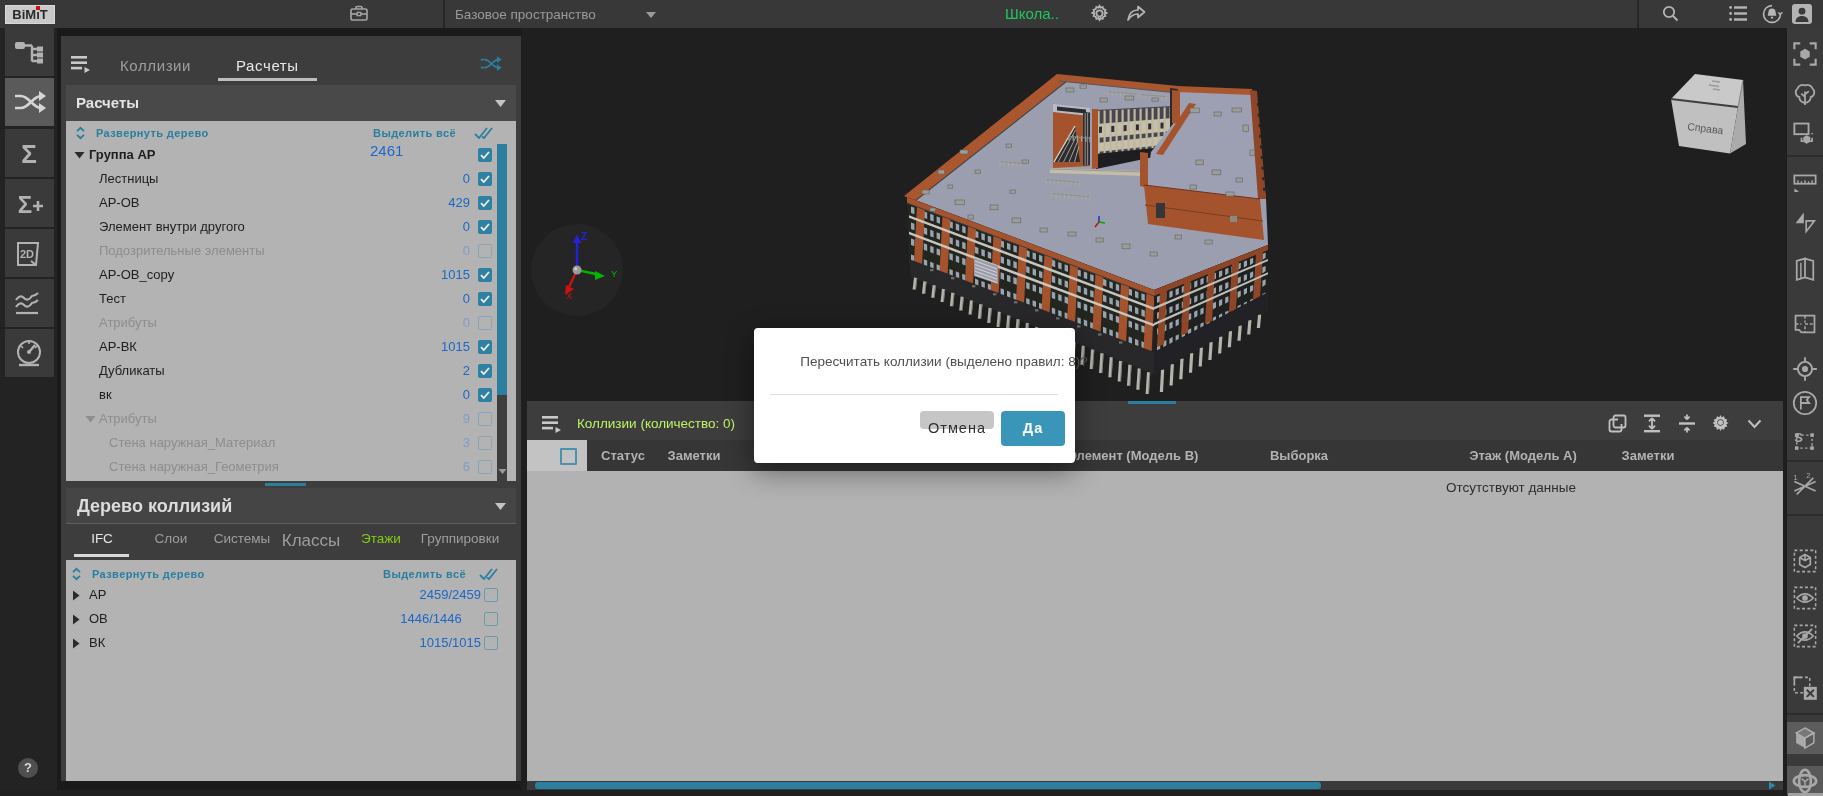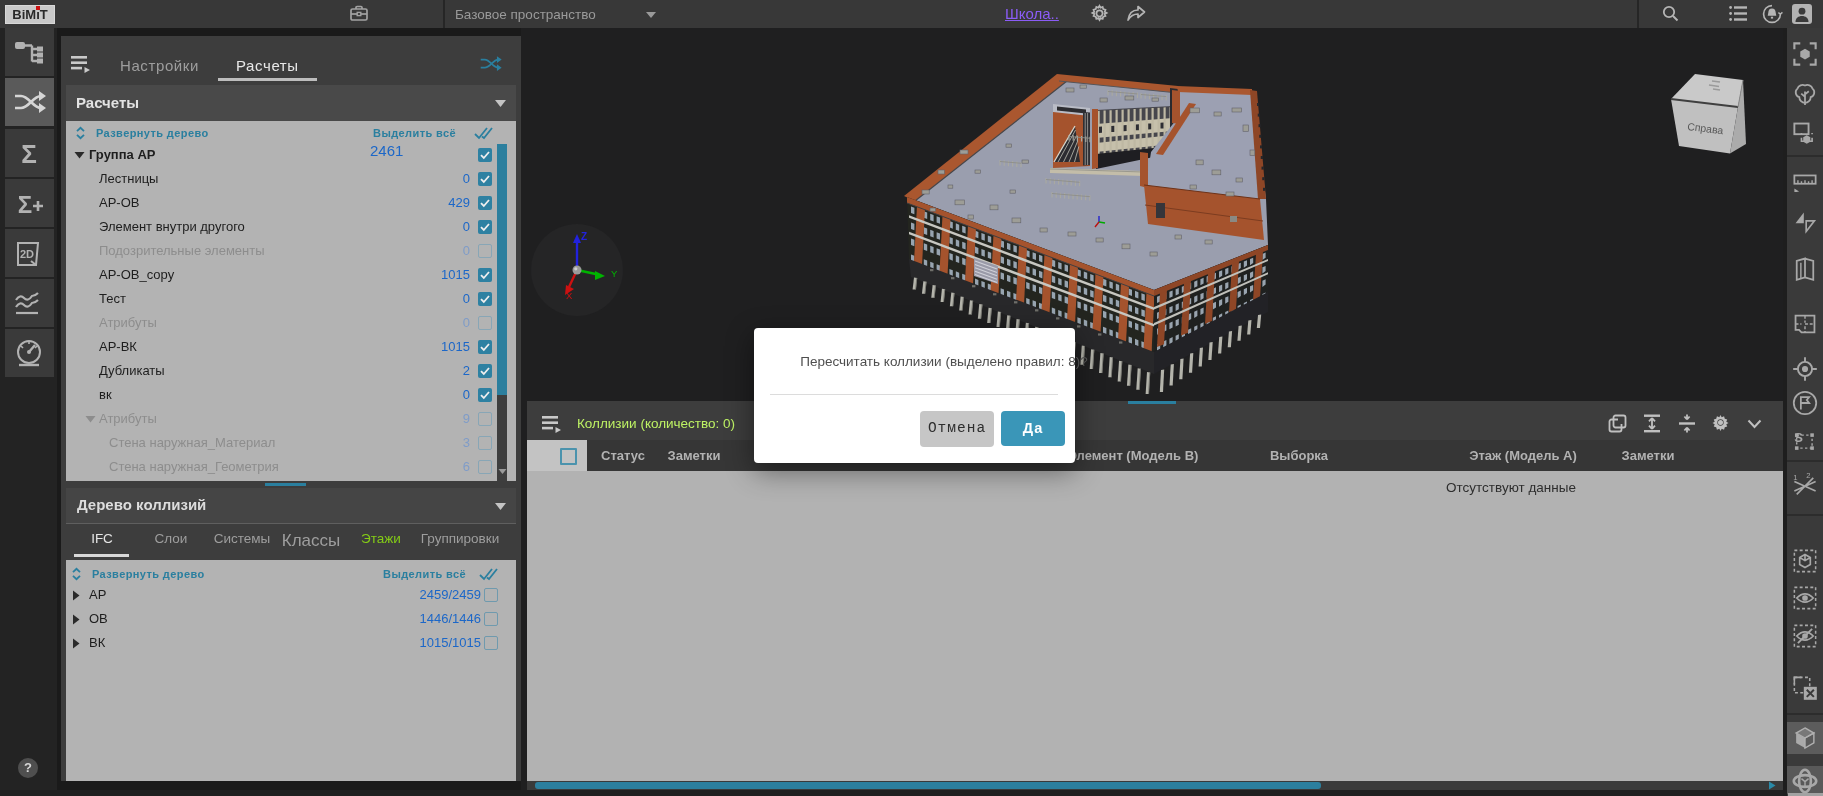--- a/index.html
+++ b/index.html
@@ -527,21 +527,21 @@
 <path d="M7 5 V3.5 a1 1 0 0 1 1-1 h4 a1 1 0 0 1 1 1 V5" fill="none" stroke="#a2a2a2" stroke-width="1.7"></path>
 <line x1="2" y1="10" x2="8.2" y2="10" stroke="#a2a2a2" stroke-width="1.7"></line>
 <line x1="11.8" y1="10" x2="18" y2="10" stroke="#a2a2a2" stroke-width="1.7"></line>
 <rect x="8.2" y="8.4" width="3.6" height="3.2" fill="none" stroke="#a2a2a2" stroke-width="1.4"></rect>
 </svg>
 <div class="abs" style="left:443px;top:0;width:2px;height:28px;background:#262626;"></div>
 <div class="abs" style="left:455px;top:7px;font-size:13.5px;color:#9a9a9a;">Базовое пространство</div>
 <svg class="abs" style="left:645px;top:11px;" width="12" height="8">
       <polygon points="1,1 11,1 6,7" fill="#9a9a9a"></polygon>
     </svg>
-<div class="abs" style="left:1005px;top:5px;font-size:15px;color:#8b5cf6;text-decoration:underline;">Школа..</div>
+<div class="abs" style="left:1005px;top:5px;font-size:15px;color:#22c55e;">Школа..</div>
 <svg class="abs" style="left:1089px;top:3px;" width="21" height="21" viewBox="0 0 24 24">
 <path fill="none" stroke="#b5b5b5" stroke-width="2" d="M12 8.5 a3.5 3.5 0 1 0 0 7 a3.5 3.5 0 1 0 0-7 Z"></path>
 <path fill="none" stroke="#b5b5b5" stroke-width="2" d="M12 3.2 l1.2 2.2 2.4-.9 .7 2.5 2.5 .7 -.9 2.4 2.2 1.2 -2.2 1.2 .9 2.4 -2.5 .7 -.7 2.5 -2.4-.9 -1.2 2.2 -1.2-2.2 -2.4 .9 -.7-2.5 -2.5-.7 .9-2.4 -2.2-1.2 2.2-1.2 -.9-2.4 2.5-.7 .7-2.5 2.4 .9 Z"></path>
 </svg>
 <svg class="abs" style="left:1126px;top:5px;" width="20" height="17" viewBox="0 0 20 17">
 <path d="M2 15 C3 8 7 5 12 5 L12 1.5 L18.5 7 L12 12.5 L12 9 C8 9 4.5 11 2 15 Z" fill="none" stroke="#b5b5b5" stroke-width="1.7" stroke-linejoin="round"></path>
 </svg>
 <div class="abs" style="left:1637px;top:0;width:2px;height:28px;background:#262626;"></div>
 <svg class="abs" style="left:1661px;top:4px;" width="19" height="19" viewBox="0 0 19 19">
 <circle cx="8" cy="8" r="5.2" fill="none" stroke="#b5b5b5" stroke-width="1.8"></circle>
@@ -612,21 +612,21 @@
       <path d="M10 9 l2 2 M26 9 l-2 2 M18 4 v3" stroke="#b2b2b2" stroke-width="1.6"></path>
     </svg>
 <div class="abs" style="left:18px;top:758px;width:20px;height:20px;border-radius:50%;background:#4f4f4f;color:#d8d8d8;font-size:13px;font-weight:bold;text-align:center;line-height:20px;">?</div>
 <div class="abs" style="left:61px;top:36px;width:460px;height:745px;background:#3d3d3d;"></div>
 <svg class="abs" style="left:71px;top:56px;" width="20" height="17" viewBox="0 0 20 17">
 <rect x="0" y="0" width="16" height="2.6" fill="#c9c9c9"></rect>
       <rect x="0" y="5.4" width="16" height="2.6" fill="#c9c9c9"></rect>
       <rect x="0" y="10.8" width="11" height="2.6" fill="#c9c9c9"></rect>
 <polygon points="13.5,11 19,14 13.5,17" fill="#c9c9c9"></polygon>
 </svg>
-<div class="abs" style="left:120px;top:57px;font-size:15px;color:#9e9e9e;letter-spacing:0.6px;">Настройки</div>
+<div class="abs" style="left:120px;top:57px;font-size:15px;color:#9e9e9e;letter-spacing:0.6px;">Коллизии</div>
 <div class="abs" style="left:236px;top:57px;font-size:15px;color:#e8e8e8;letter-spacing:0.6px;">Расчеты</div>
 <div class="abs" style="left:218px;top:78px;width:99px;height:3px;background:#bdbdbd;"></div>
 <svg class="abs" style="left:478px;top:52px;" width="25" height="24" viewBox="0 0 37 33">
       <path d="M4 10 h6 c8 0 12 12 20 12 h2" stroke="#2a7f9f" stroke-width="2.6" fill="none"></path>
       <path d="M4 22 h6 c8 0 12-12 20-12 h2" stroke="#2a7f9f" stroke-width="2.6" fill="none"></path>
       <path d="M28 5 l7 5 -7 5 Z" fill="#2a7f9f"></path>
       <path d="M28 17 l7 5 -7 5 Z" fill="#2a7f9f"></path>
     </svg>
 <div class="abs" style="left:66px;top:85px;width:450px;height:36px;background:#494949;"></div>
 <div class="abs" style="left:76px;top:94px;font-size:15px;font-weight:bold;color:#e3e3e3;">Расчеты</div>
@@ -718,21 +718,21 @@
 <div class="abs" style="left:109px;top:459px;font-size:13px;color:#8d8d8d;font-weight:normal;">Стена наружная_Геометрия</div>
 <div class="abs" style="left:370px;top:459px;width:100px;text-align:right;font-size:13px;color:#7f9cc8;">6</div>
 <div class="abs" style="left:478px;top:460px;width:12px;height:12px;border:1.5px solid #88a6b6;border-radius:2px;"></div>
 <div class="abs" style="left:497px;top:144px;width:10px;height:337px;background:#3e3e3e;"></div>
 <div class="abs" style="left:497px;top:144px;width:10px;height:251px;background:#2c7f9e;"></div>
 <svg class="abs" style="left:498px;top:468px;" width="9" height="7">
       <polygon points="0.5,1 8.5,1 4.5,6" fill="#9a9a9a"></polygon>
     </svg>
 <div class="abs" style="left:265px;top:483px;width:41px;height:3px;background:#2a7f9f;"></div>
 <div class="abs" style="left:66px;top:488px;width:450px;height:35px;background:#454545;"></div>
-<div class="abs" style="left:77px;top:496px;font-size:15px;font-weight:bold;color:#dcdcdc;">Дерево коллизий</div>
+<div class="abs" style="left:77px;top:496px;font-size:18px;font-weight:bold;color:#dcdcdc;">Дерево коллизий</div>
 <svg class="abs" style="left:494px;top:502px;" width="13" height="9">
       <polygon points="1,1 12,1 6.5,8" fill="#c4c4c4"></polygon>
     </svg>
 <div class="abs" style="left:66px;top:523px;width:450px;height:1px;background:#5f5f5f;"></div>
 <div class="abs" style="left:102px;top:531px;width:120px;margin-left:-60px;text-align:center;font-size:13.5px;color:#e6e6e6;">IFC</div>
 <div class="abs" style="left:171px;top:531px;width:120px;margin-left:-60px;text-align:center;font-size:13.5px;color:#9e9e9e;">Слои</div>
 <div class="abs" style="left:242px;top:531px;width:120px;margin-left:-60px;text-align:center;font-size:13.5px;color:#9e9e9e;">Системы</div>
 <div class="abs" style="left:311px;top:531px;width:120px;margin-left:-60px;text-align:center;font-size:17px;color:#9e9e9e;">Классы</div>
 <div class="abs" style="left:381px;top:531px;width:120px;margin-left:-60px;text-align:center;font-size:13.5px;color:#84cc16;">Этажи</div>
 <div class="abs" style="left:460px;top:531px;width:120px;margin-left:-60px;text-align:center;font-size:13.5px;color:#9e9e9e;">Группировки</div>
@@ -750,21 +750,21 @@
 <svg class="abs" style="left:72px;top:590px;" width="8" height="11">
       <polygon points="1,0.5 7.5,5.5 1,10.5" fill="#2a2a2a"></polygon>
     </svg>
 <div class="abs" style="left:89px;top:587px;font-size:13px;color:#1e1e1e;text-align:center;">АР</div>
 <div class="abs" style="left:381px;top:587px;width:100px;text-align:right;font-size:13px;color:#1c67c8;">2459/2459</div>
 <div class="abs" style="left:484px;top:588px;width:12px;height:12px;border:1.5px solid #6f9aae;border-radius:2px;"></div>
 <svg class="abs" style="left:72px;top:614px;" width="8" height="11">
       <polygon points="1,0.5 7.5,5.5 1,10.5" fill="#2a2a2a"></polygon>
     </svg>
 <div class="abs" style="left:89px;top:611px;font-size:13px;color:#1e1e1e;">ОВ</div>
-<div class="abs" style="left:381px;top:611px;width:100px;text-align:right;font-size:13px;color:#1c67c8;">1446/1446</div>
+<div class="abs" style="left:381px;top:611px;width:100px;text-align:center;font-size:13px;color:#1c67c8;">1446/1446</div>
 <div class="abs" style="left:484px;top:612px;width:12px;height:12px;border:1.5px solid #6f9aae;border-radius:2px;"></div>
 <svg class="abs" style="left:72px;top:638px;" width="8" height="11">
       <polygon points="1,0.5 7.5,5.5 1,10.5" fill="#2a2a2a"></polygon>
     </svg>
 <div class="abs" style="left:89px;top:635px;font-size:13px;color:#1e1e1e;">ВК</div>
 <div class="abs" style="left:381px;top:635px;width:100px;text-align:right;font-size:13px;color:#1c67c8;">1015/1015</div>
 <div class="abs" style="left:484px;top:636px;width:12px;height:12px;border:1.5px solid #6f9aae;border-radius:2px;"></div>
 <div class="abs" style="left:537px;top:465px;width:3px;height:35px;background:#2a7f9f;"></div>
 <div class="abs" style="left:527px;top:401px;width:1256px;height:389px;background:#3d3d3d;"></div>
 <svg class="abs" style="left:542px;top:416px;" width="20" height="17" viewBox="0 0 20 17">
@@ -900,14 +900,14 @@
       <polygon points="11,11 18.5,6.8 18.5,15.2 11,19.5" fill="none" stroke="#b0b0b0" stroke-width="1.2"></polygon>
     </svg>
 <svg class="abs" style="left:1792px;top:768px;" width="26" height="26" viewBox="0 0 22 22">
       <ellipse cx="11" cy="11" rx="9.5" ry="5" fill="none" stroke="#a8a8a8" stroke-width="2.2" transform="rotate(-90 11 11)"></ellipse>
       <ellipse cx="11" cy="11" rx="9.5" ry="5" fill="none" stroke="#a8a8a8" stroke-width="2.2"></ellipse>
       <path d="M11 11.5 v4 M11 11.5 l-3-2.5 M11 11.5 l3-2.5" stroke="#a8a8a8" stroke-width="1.2" fill="none"></path>
     </svg>
 <div class="abs" style="left:754px;top:328px;width:321px;height:135px;background:#ffffff;border-radius:4px;box-shadow:0 8px 28px rgba(0,0,0,0.45);"></div>
 <div class="abs" style="left:754px;top:354px;width:380px;text-align:center;font-size:13.5px;color:#4f4f4f;">Пересчитать коллизии (выделено правил: 8)?</div>
 <div class="abs" style="left:770px;top:394px;width:288px;height:1px;background:#dcdcdc;"></div>
-<div class="abs" style="left:920px;top:411px;width:74px;height:36px;background:#c6c6c6;border-radius:4px;text-align:center;line-height:35px;font-size:14.5px;color:#2e2e2e;letter-spacing:1px;font-family:Liberation Mono, monospace;">Отмена</div>
+<div class="abs" style="left:920px;top:411px;width:74px;height:18px;background:#c6c6c6;border-radius:4px;text-align:center;line-height:35px;font-size:14.5px;color:#2e2e2e;letter-spacing:1px;">Отмена</div>
 <div class="abs" style="left:1001px;top:411px;width:64px;height:35px;background:#3a96b8;border-radius:4px;text-align:center;line-height:35px;font-size:14.5px;color:#ffffff;font-weight:bold;letter-spacing:1px;">Да</div>
 </div>
 </body></html>

